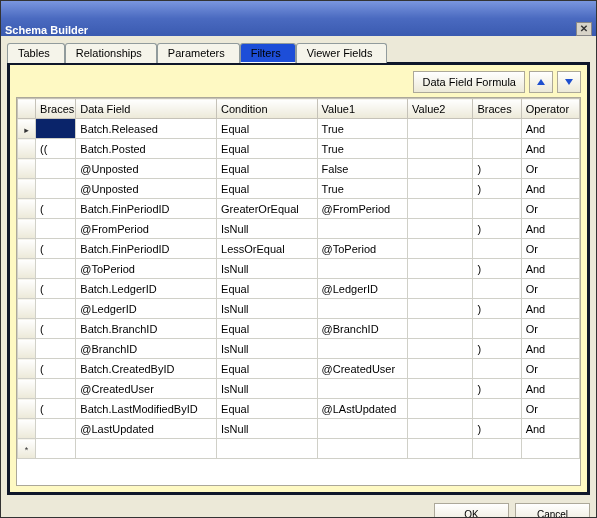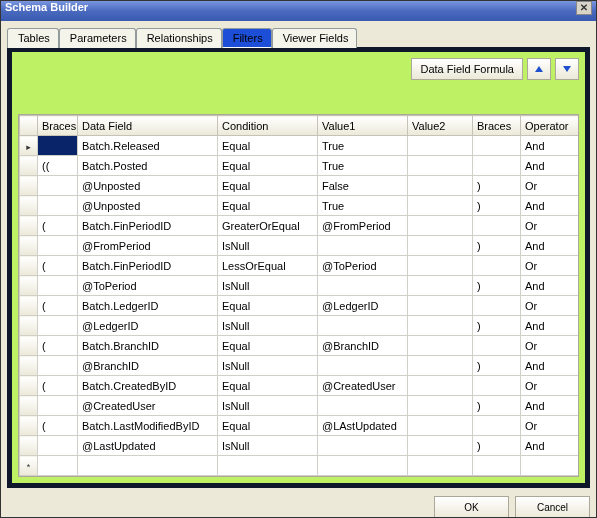--- a/index.html
+++ b/index.html
@@ -9,23 +9,23 @@
     font-size: 11px;
     background: #ece9d8;
     width: 597px;
     height: 518px;
     overflow: hidden;
     border: 1px solid #333;
   }
   .titlebar {
     background: linear-gradient(to bottom, #7a96df 0%, #4a6ac0 50%, #3a5ab0 100%);
     color: #fff;
-    height: 20px;
-    display: flex;
-    align-items: flex-start;
+    height: 35px;
+    display: flex;
+    align-items: flex-end;
     padding: 0 4px;
     font-weight: bold;
     font-size: 11px;
   }
   .titlebar-title { flex: 1; }
   .close-btn {
     width: 16px;
     height: 14px;
     background: #d8d4c8;
     border: 1px solid #888;
@@ -43,39 +43,39 @@
     height: calc(100% - 20px);
     display: flex;
     flex-direction: column;
   }
   .tabbar {
     display: flex;
     position: relative;
     z-index: 2;
   }
   .tab {
-    padding: 3px 8px 3px 10px;
+    padding: 3px 14px 3px 10px;
     border: 1px solid #919b9c;
     border-bottom: none;
     background: #f5f4ea;
     margin-right: 0px;
     border-radius: 3px 3px 0 0;
     cursor: pointer;
     position: relative;
     top: 1px;
     font-size: 11px;
   }
   .tab.active {
     background: #1d4ed8;
     border-bottom: 1px solid #fcfcfa;
     z-index: 3;
   }
   .tabpanel {
-    border: 5px solid #0f172a;
-    background: #bef264;
+    border: 3px solid #0f172a;
+    background: #fef9c3;
     flex: 1;
     padding: 6px;
     display: flex;
     flex-direction: column;
     position: relative;
     z-index: 1;
     justify-content: space-between;
   }
   .toolbar {
     display: flex;
@@ -108,21 +108,20 @@
     width: 0; height: 0;
     border-left: 4px solid transparent;
     border-right: 4px solid transparent;
     border-top: 6px solid #1e4fcf;
   }
   .grid-wrap {
     flex: 1;
     border: 1px solid #aca899;
     background: #fff;
     overflow: hidden;
-    margin-top: 30px;
   }
   table.grid {
     border-collapse: collapse;
     width: 100%;
     table-layout: fixed;
   }
   table.grid th {
     background: linear-gradient(to bottom, #fff, #ece9d8);
     border: 1px solid #c5c2b8;
     padding: 3px 4px;
@@ -177,22 +176,22 @@
 <body>
 
 <div class="titlebar">
   <span class="titlebar-title">Schema Builder</span>
   <span class="close-btn">✕</span>
 </div>
 
 <div class="content">
   <div class="tabbar" id="tabbar">
       <div class="tab">Tables</div>
+      <div class="tab">Relationships</div>
       <div class="tab">Parameters</div>
-      <div class="tab">Relationships</div>
       <div class="tab active">Filters</div>
       <div class="tab">Viewer Fields</div>
     </div>
 
   <div class="tabpanel">
     <div class="toolbar">
       <div class="tool-btn">
         <span>Data Field Formula</span>
       </div>
       <div class="tool-btn icon-btn">

